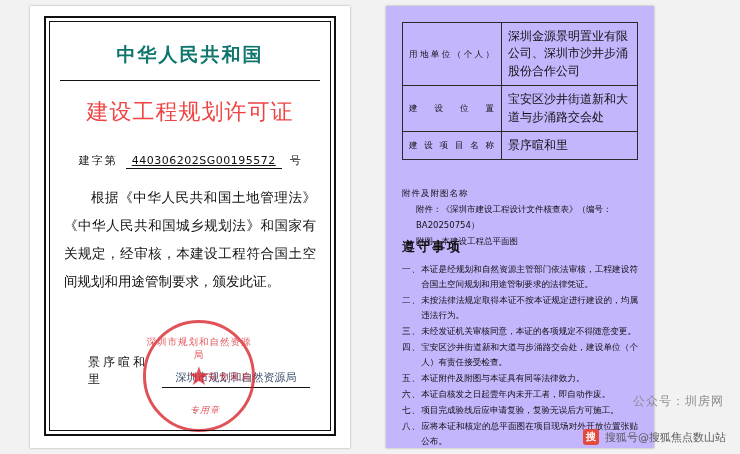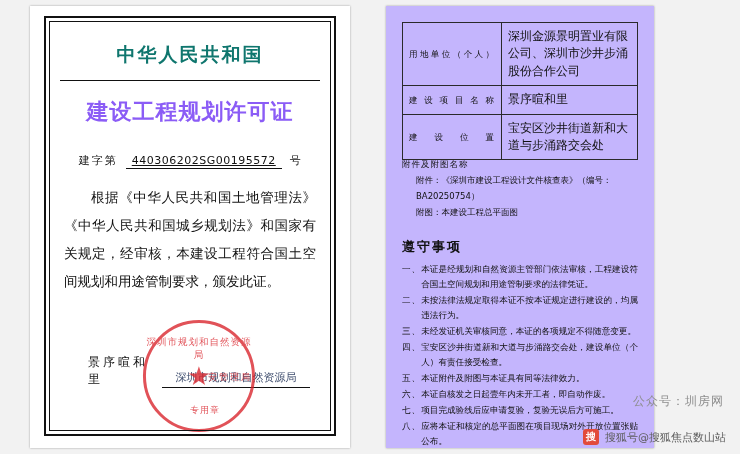--- a/index.html
+++ b/index.html
@@ -62,22 +62,22 @@
     width: 100%;
     height: 1px;
     background: #111;
     margin: 12px 0 16px 0;
   }
   .cert-title-2 {
     text-align: center;
     font-family: "DejaVu Serif", "Liberation Serif", serif;
     font-size: 22px;
     letter-spacing: 1px;
-    color: #8b5cf6;
-    font-weight: 700;
+    color: #ef4444;
+    font-weight: 400;
   }
   .cert-no-row {
     margin-top: 26px;
     text-align: center;
     font-size: 11px;
     color: #111;
     letter-spacing: 0.5px;
   }
   .cert-no-row .label { letter-spacing: 2px; }
   .cert-no-row .num {
@@ -158,20 +158,21 @@
     font-size: 9.5px;
     letter-spacing: 1px;
   }
   .seal-bottom {
     position: absolute;
     left: 12px; right: 0; bottom: 12px;
     text-align: center;
     color: #d9222a;
     font-size: 9px;
     letter-spacing: 1px;
+    font-style: italic;
   }
   .seal-mid {
     position: absolute;
     left: 0; right: 0; top: 48px;
     text-align: right;
     color: #d9222a;
     font-size: 9px;
     letter-spacing: 2px;
   }
   
@@ -211,21 +212,21 @@
   }
   .attach-block {
     position: absolute;
     left: 16px;
     right: 16px;
     top: 150px;
     font-size: 8.5px;
     color: #111;
     line-height: 1.9;
   }
-  .attach-title { letter-spacing: 1px; }
+  .attach-title { letter-spacing: 1px; margin-top: 29px; }
   .attach-line { padding-left: 14px; }
   .rules-title {
     position: absolute;
     left: 16px;
     top: 232px;
     font-size: 13px;
     font-weight: 700;
     color: #111;
     letter-spacing: 2px;
     font-family: Liberation Serif, serif;
@@ -325,26 +326,26 @@
 
   <div class="cert-right">
 
     <table class="info-table">
       <tbody>
         <tr>
           <td class="k">用地单位（个人）</td>
           <td class="v">深圳金源景明置业有限公司、深圳市沙井步涌股份合作公司</td>
         </tr>
         <tr>
+          <td class="k">建 设 位 置</td>
+          <td class="v">宝安区沙井街道新和大道与步涌路交会处</td>
+        </tr>
+        <tr>
           <td class="k">建设项目名称</td>
           <td class="v">景序暄和里</td>
-        </tr>
-        <tr>
-          <td class="k">建 设 位 置</td>
-          <td class="v">宝安区沙井街道新和大道与步涌路交会处</td>
         </tr>
       </tbody>
     </table>
 
     <div class="attach-block">
       <div class="attach-title">附件及附图名称</div>
       <div class="attach-line">附件：《深圳市建设工程设计文件核查表》（编号：BA20250754）</div>
       <div class="attach-line">附图：本建设工程总平面图</div>
     </div>
 

